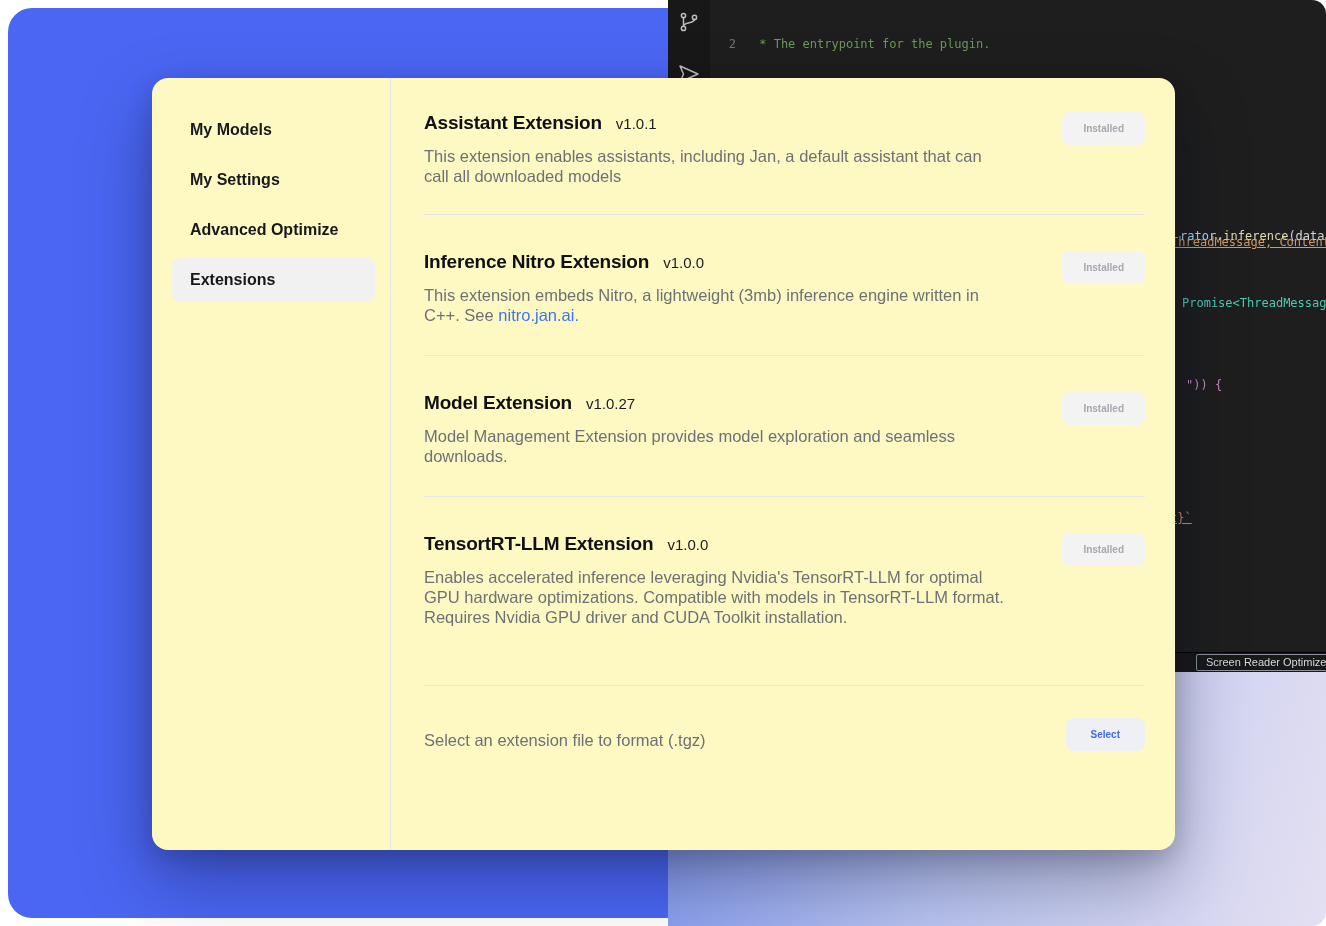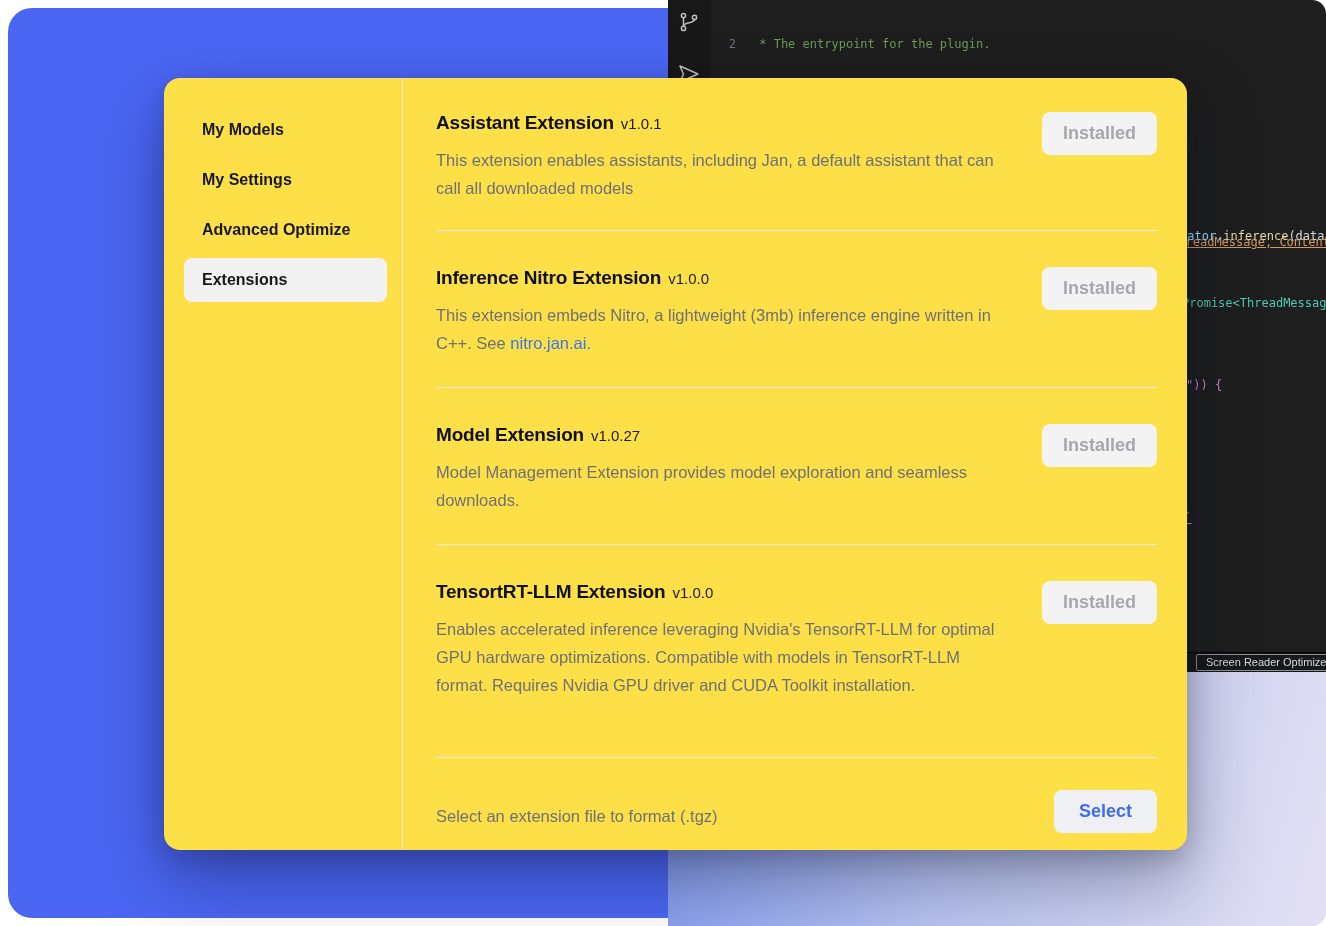--- a/index.html
+++ b/index.html
@@ -65,22 +65,22 @@
     color:#d5d9e0; white-space:nowrap;
   }
   .grad {
     position:absolute; left:668px; top:672px; width:658px; height:254px;
     background:linear-gradient(105deg, #8097ec 0%, #b9c4f0 45%, #e4e0f2 100%);
     border-radius:0 0 14px 0;
   }
 
   
   .modal {
-    position:absolute; left:164px; top:78px; width:1023px; height:772px;
-    background:#fde047; border-radius:16px;
+    position:absolute; left:152px; top:78px; width:1023px; height:772px;
+    background:#fef9c3; border-radius:16px;
     box-shadow:0 30px 70px rgba(10,15,40,.35), 0 8px 24px rgba(10,15,40,.18);
     display:flex; overflow:hidden;
   }
   .sidebar {
     width:239px; flex:none;
     border-right:1px solid #e5e7eb;
     padding:30px 16px 0 20px;
   }
   .side-item {
     width:203px; height:44px;
@@ -94,35 +94,35 @@
 
   .content { flex:1; padding:30px 30px 0 33px; overflow:hidden; }
   .row {
     display:flex; align-items:flex-start; justify-content:space-between;
     border-bottom:1px solid #e7e7e9;
     padding:36px 0 30px;
   }
   .row.first { padding-top:4px; padding-bottom:28px; }
   .row.last  { border-bottom:none; padding:32px 0 40px; }
   .row-main  { flex:1; min-width:0; padding-right:24px; }
-  .title-line { display:flex; align-items:baseline; gap:7px; }
+  .title-line { display:flex; align-items:baseline; gap:14px; }
   .ext-title {
     margin:0; font-size:19px; font-weight:700; color:#101014;
     letter-spacing:-0.2px;
   }
   .ext-version { font-size:15px; font-weight:400; color:#1b1b1f; }
   .desc {
     margin:12px 13px 0 0; max-width:582px;
-    font-size:16.5px; line-height:28px; color:#6f7076;
+    font-size:16.5px; line-height:20px; color:#6f7076;
   }
   .link { color:#3b76f0; text-decoration:none; cursor:pointer; }
   .btn {
     flex:none; border:none; border-radius:8px;
     font-family:"Liberation Sans", sans-serif;
-    font-size:18px; font-weight:600;
+    font-size:10px; font-weight:600;
     padding:11px 21px; cursor:pointer; white-space:nowrap;
   }
   .btn.installed { background:#f3f3f4; color:#a7a7ae; }
   .btn.select    { background:#eef0f4; color:#3e6bf2; font-weight:700; padding:11px 25px; }
 </style>
 </head>
 <body>
 
 <div class="blue-panel"></div>
 

